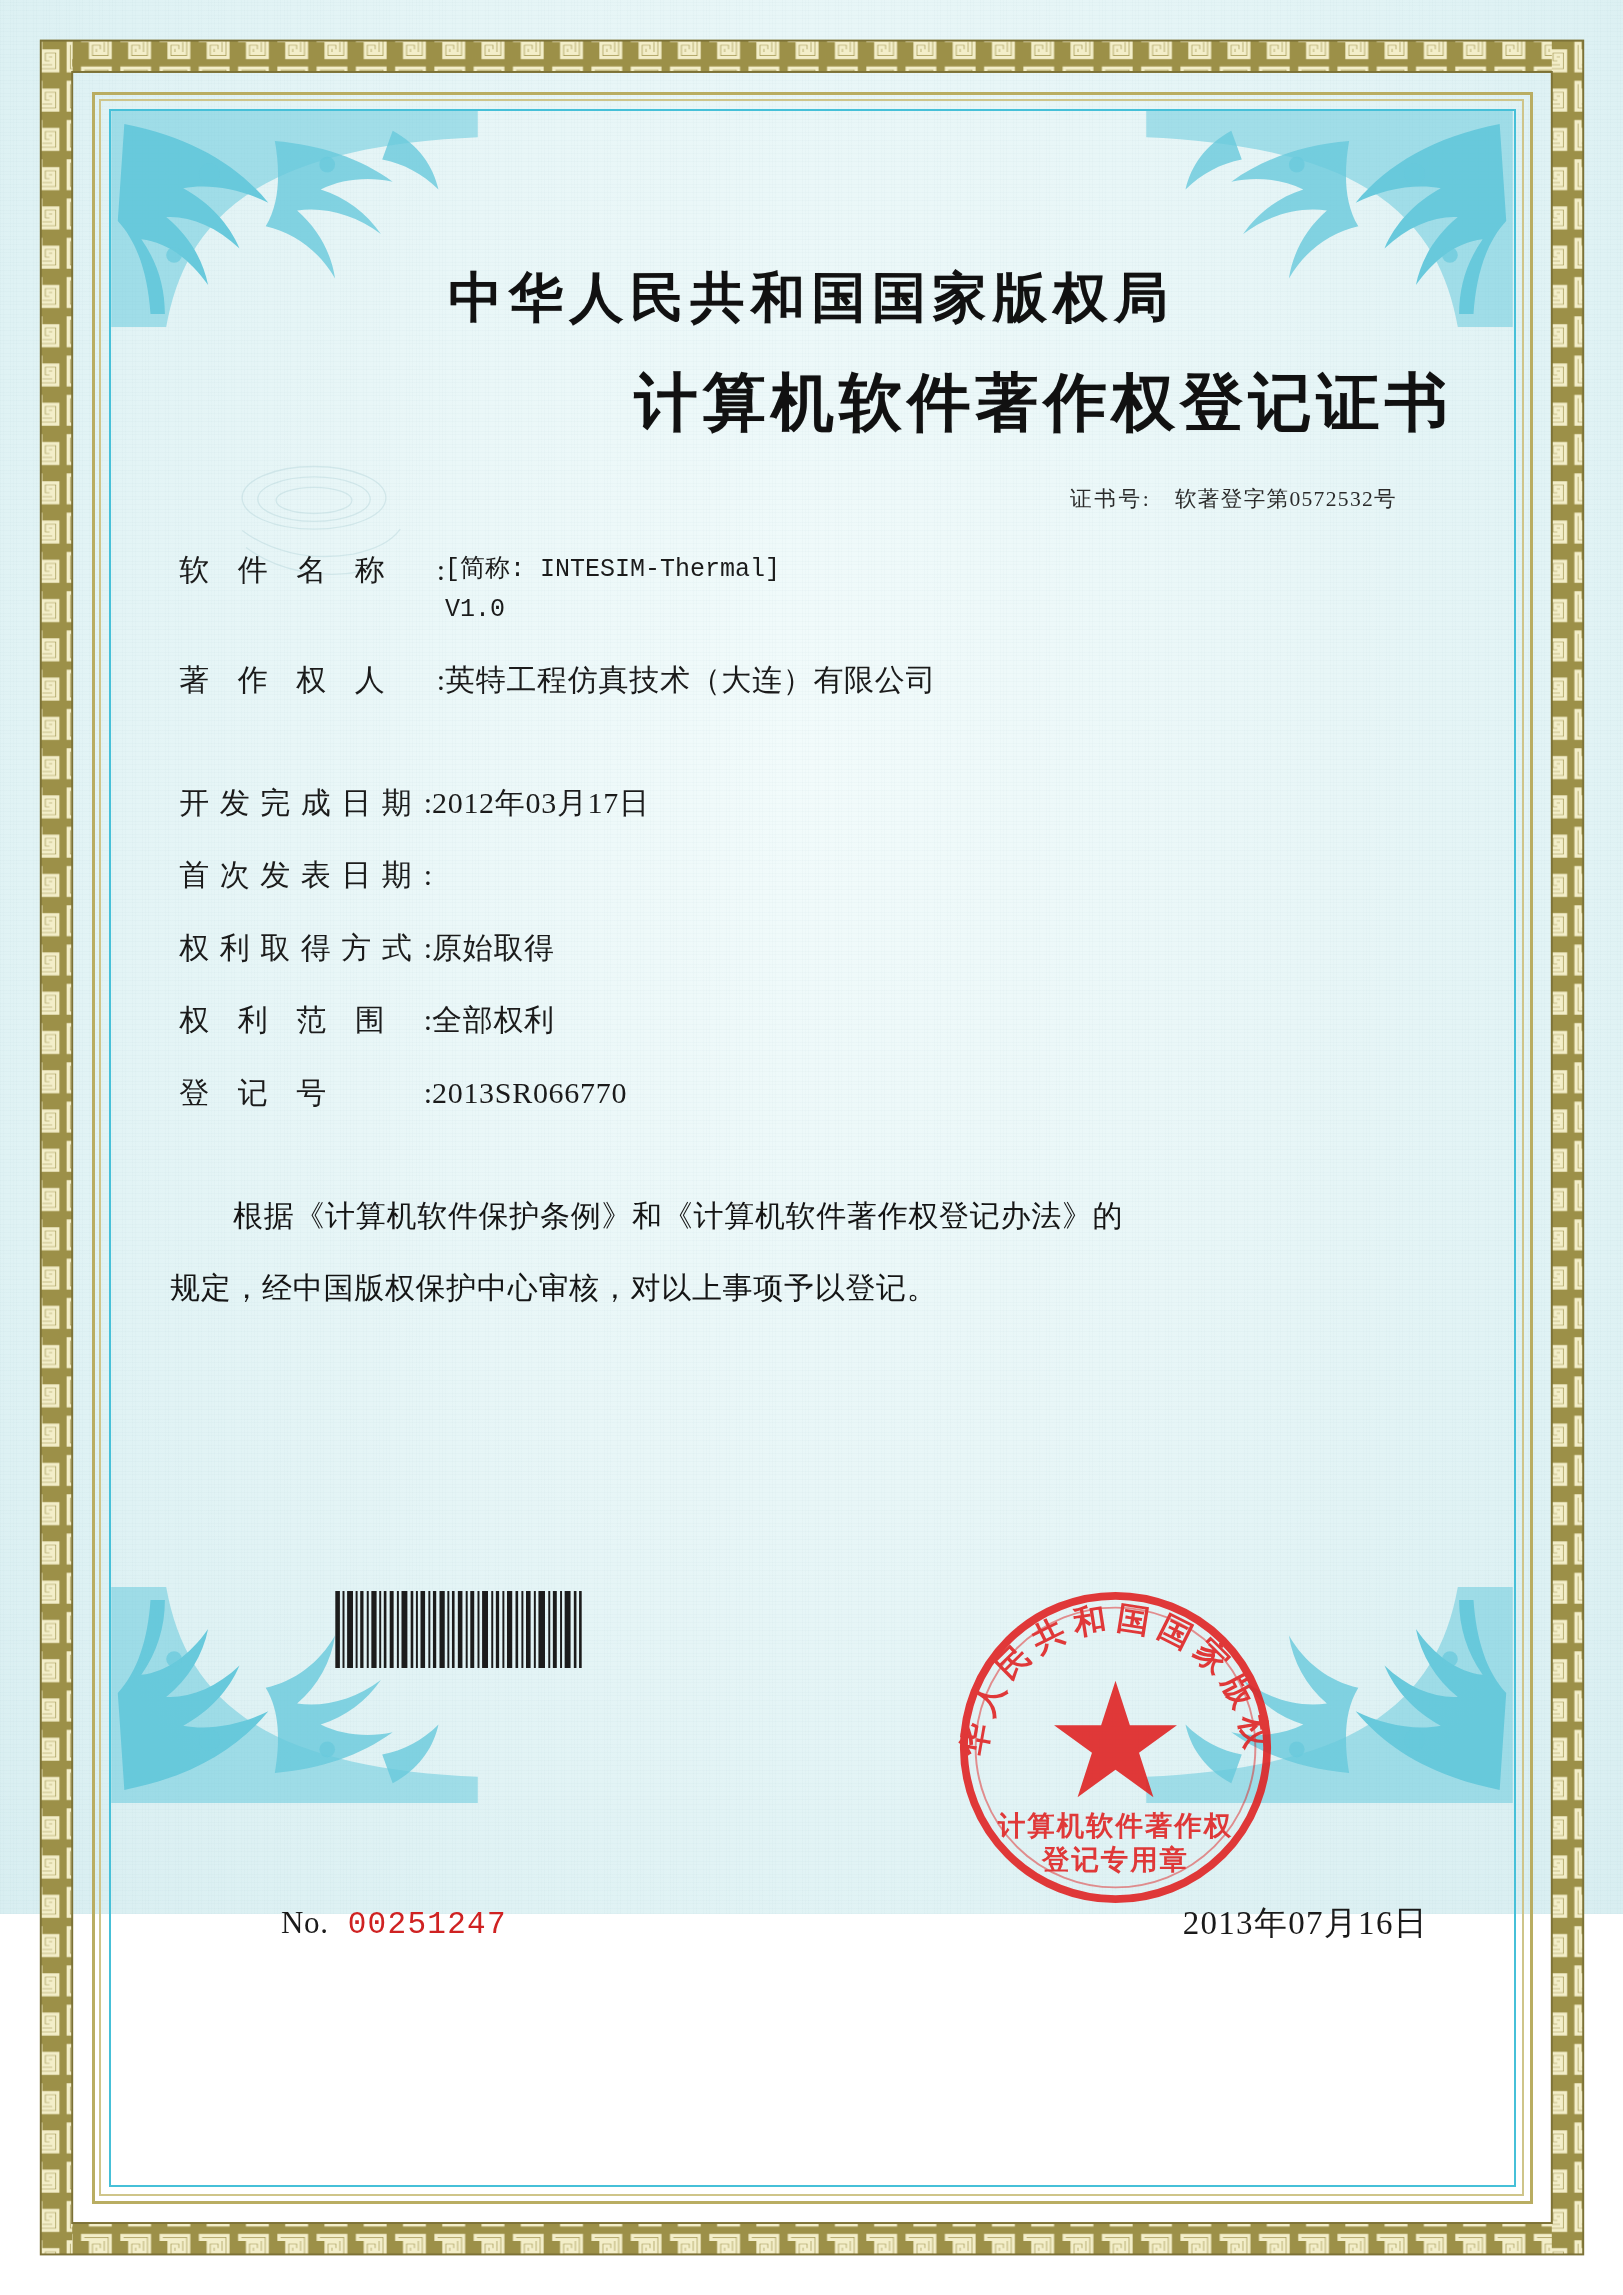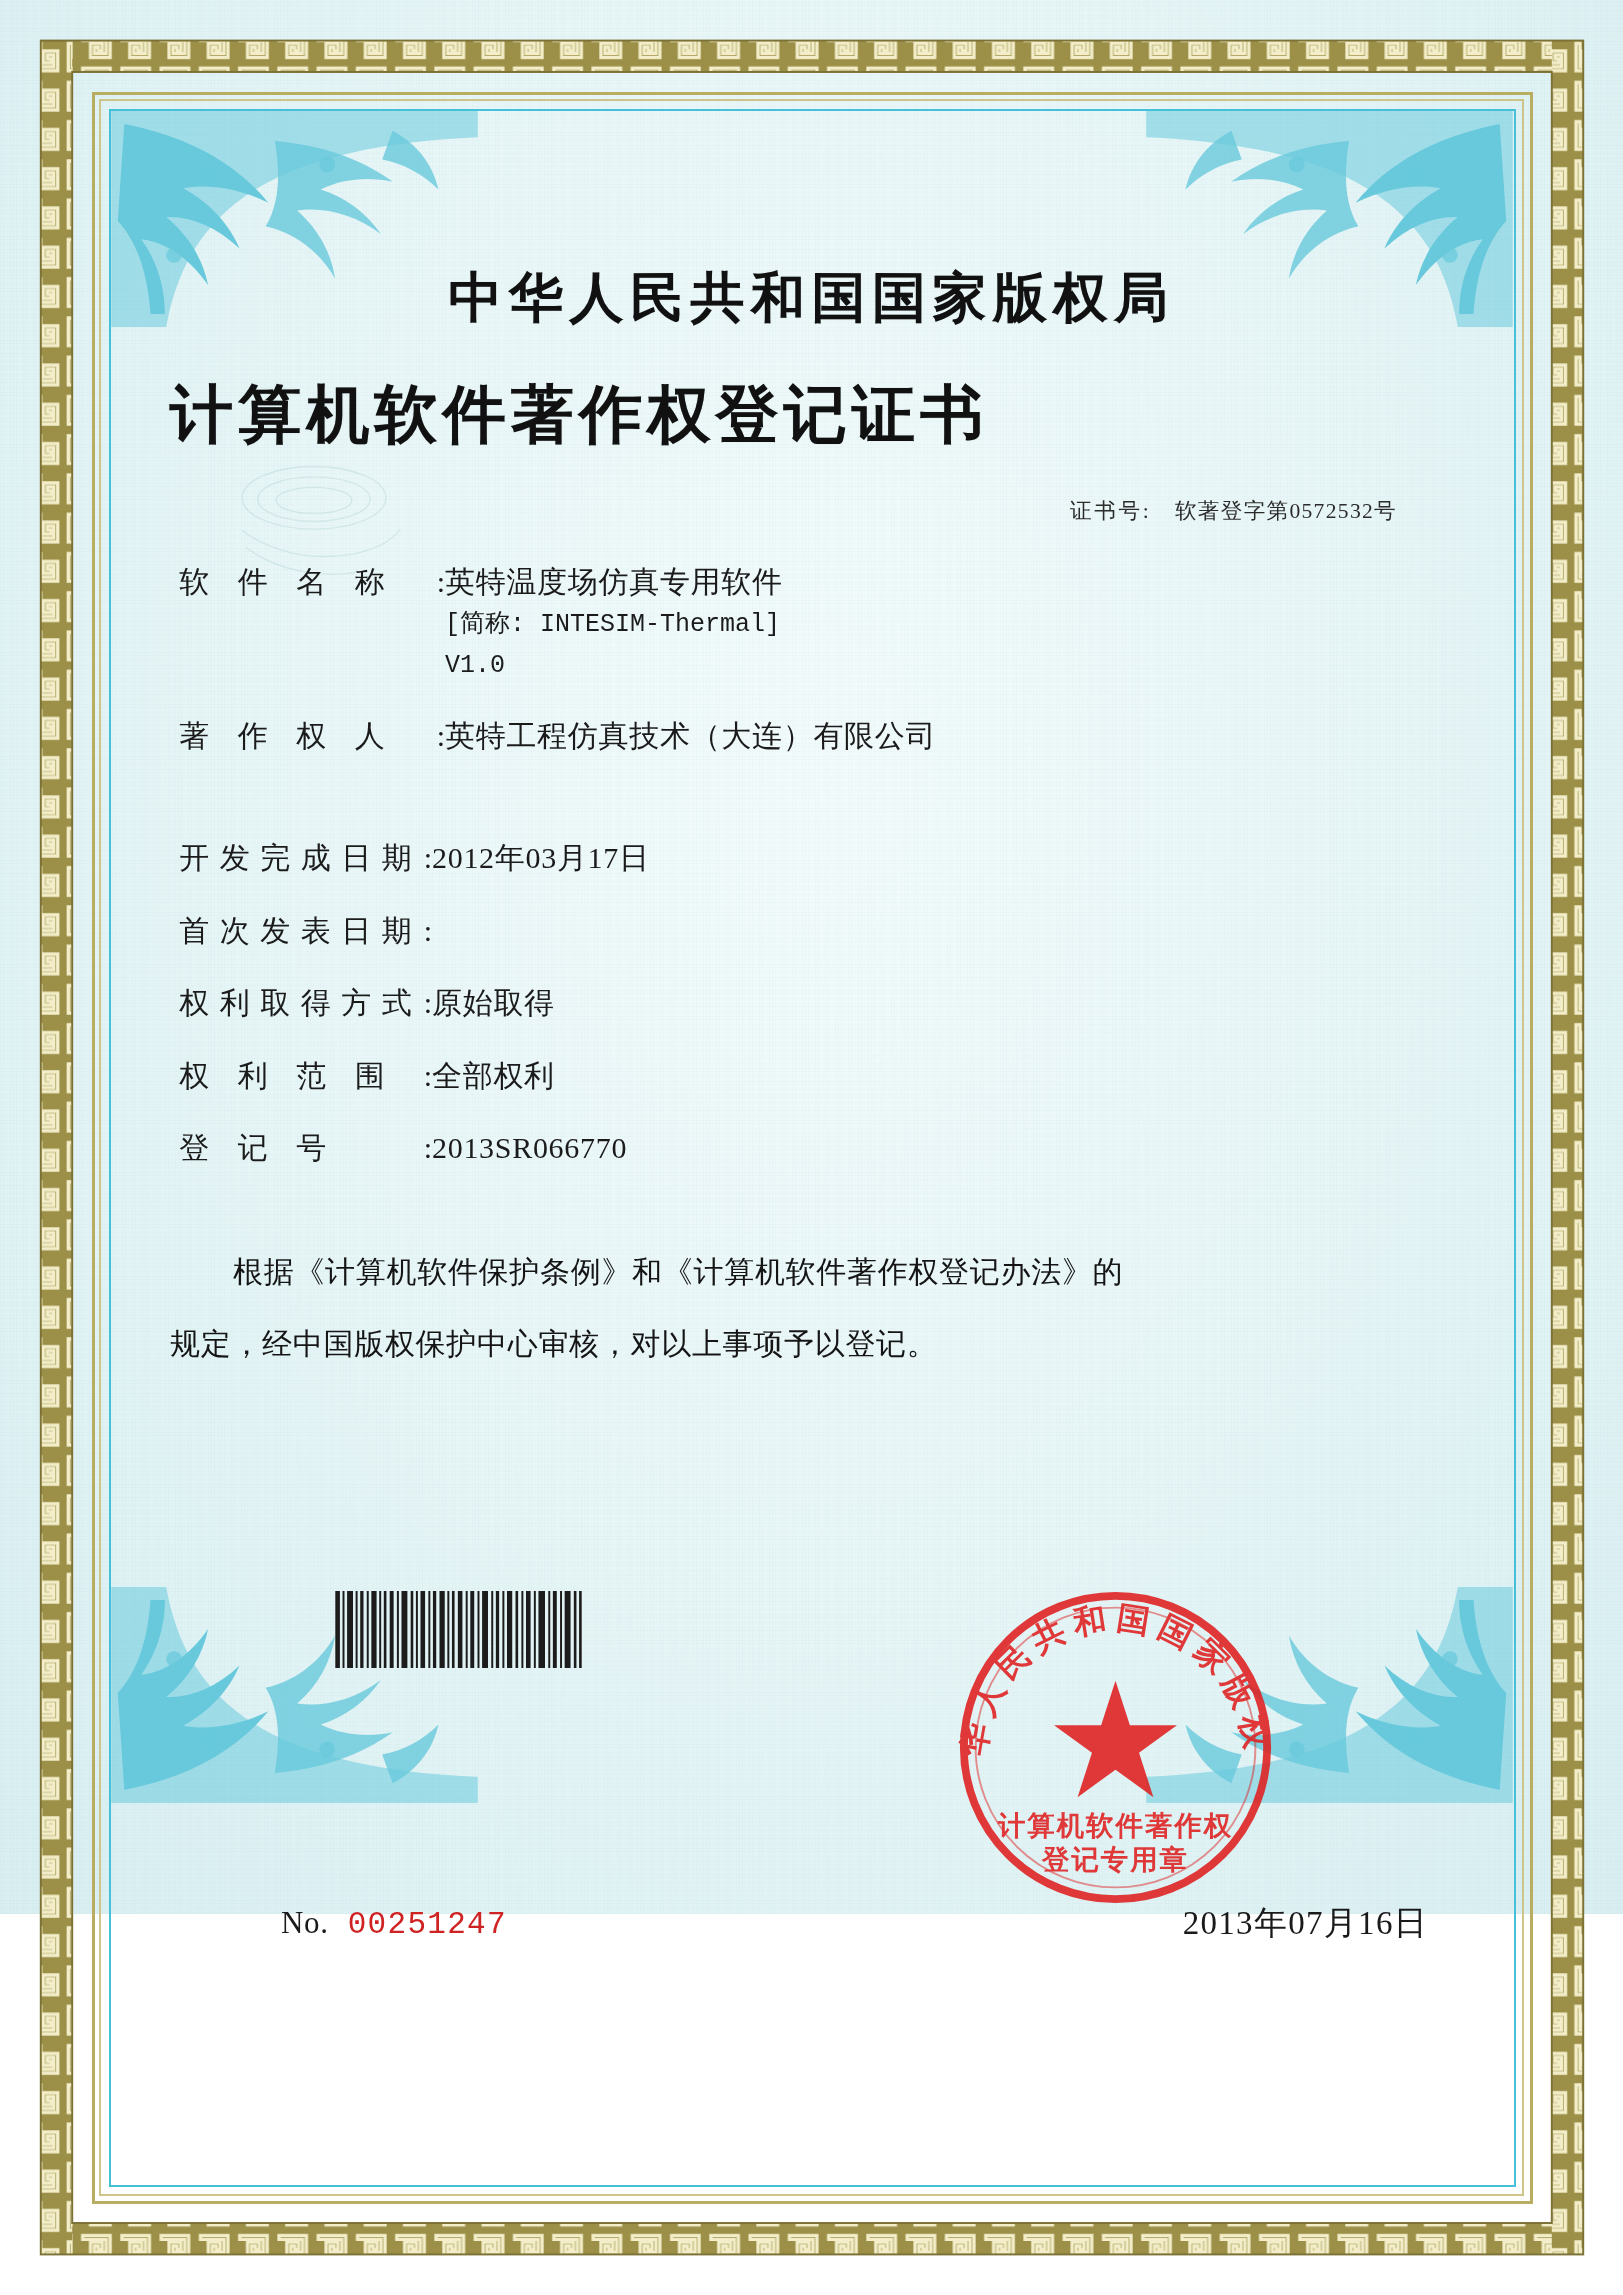--- a/index.html
+++ b/index.html
@@ -119,27 +119,27 @@
     text-align: center;
     font-family: "Liberation Serif", serif;
     font-size: 54px;
     font-weight: bold;
     letter-spacing: 6.5px;
     color: #111111;
     margin: 46px 0 0 0;
     text-shadow: 0 0 0.7px rgba(0,0,0,0.35);
   }
   .title-sub {
-    text-align: left;
+    text-align: right;
     font-family: "Liberation Serif", serif;
     font-size: 63px;
     font-weight: bold;
     letter-spacing: 5.2px;
     color: #111111;
-    margin: 37px 0 0 0;
+    margin: 25px 0 0 0;
     text-shadow: 0 0 0.7px rgba(0,0,0,0.4);
   }
 
   .cert-no-row {
     margin-top: 38px;
     text-align: right;
     padding-right: 56px;
     font-size: 21.6px;
     color: #2b2b2b;
     letter-spacing: 1.3px;
@@ -370,21 +370,20 @@
       <span class="value">软著登字第0572532号</span>
     </div>
 
     <div class="field-block">
       <div class="field-row">
         <div class="field-label">
           <span class="lbl-text">软 件 名 称</span>
           <span class="colon">:</span>
         </div>
         <div class="field-value">
-          <span class="value-line l1">英特温度场仿真专用软件</span>
           <span class="value-line l2 mono">[简称: INTESIM-Thermal]</span>
           <span class="value-line l3 mono">V1.0</span>
         </div>
       </div>
 
       <div class="field-row" id="owner-row">
         <div class="field-label">
           <span class="lbl-text">著 作 权 人</span>
           <span class="colon">:</span>
         </div>

